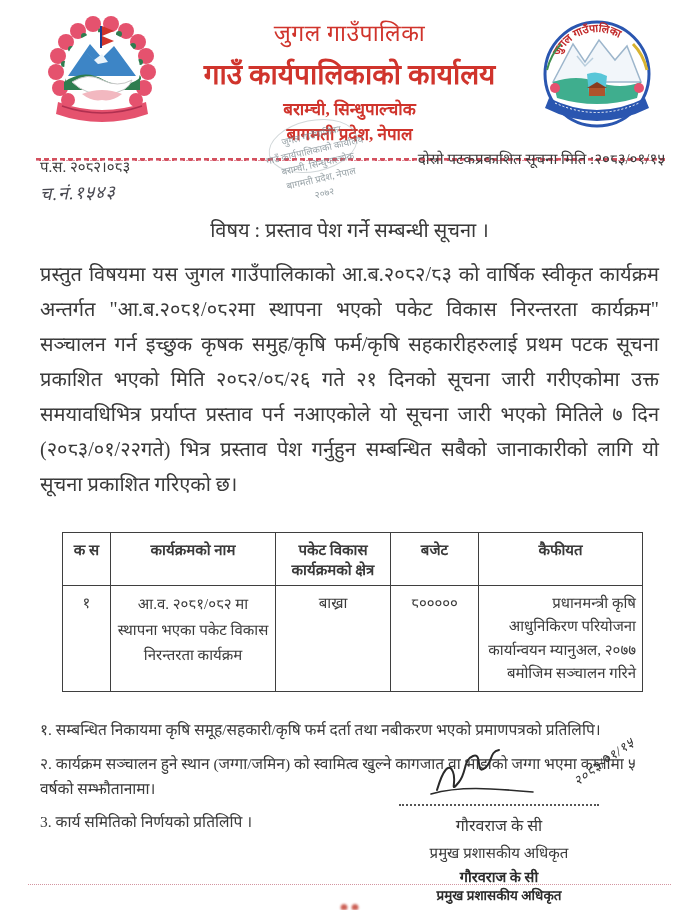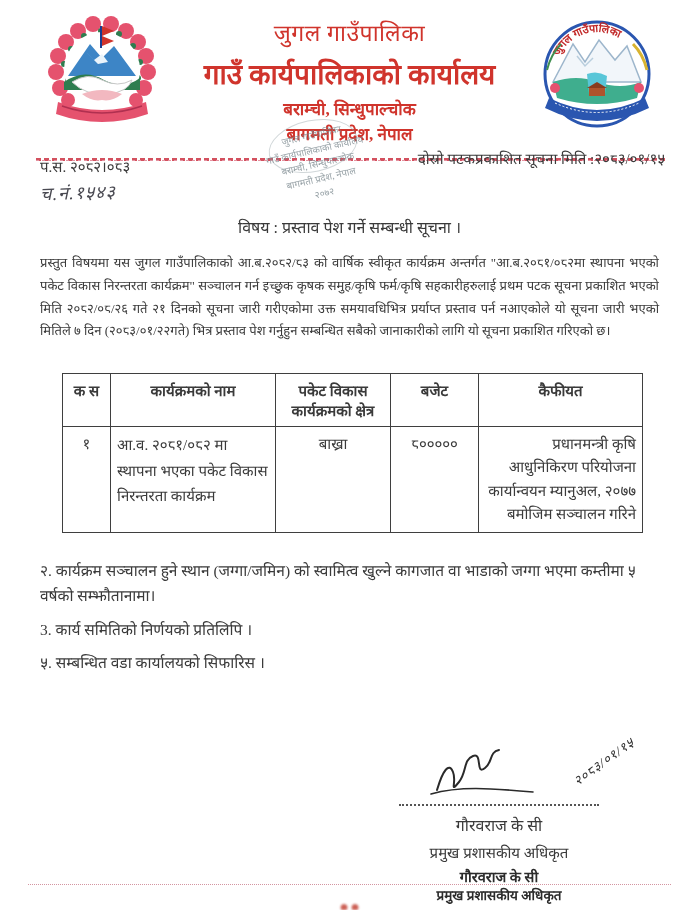--- a/index.html
+++ b/index.html
@@ -29,33 +29,33 @@
   .dispatch-no { position:absolute; left:40px; top:32px; font-size:18px; font-style:italic; transform:rotate(-2deg); color:#4a4a52; letter-spacing:1px; }
   .publish-info { position:absolute; right:34px; top:0; }
 
   
   .stamp { position:absolute; left:238px; top:128px; width:160px; transform:rotate(-13deg);
     color:#7d8a90; opacity:.8; text-align:center; font-size:9.5px; line-height:1.55; pointer-events:none; }
   .stamp-ellipse { position:absolute; left:268px; top:120px; width:90px; height:52px;
     border:1px solid #9aa6ab; border-radius:50%; opacity:.45; transform:rotate(-12deg); }
 
   
-  .subject { text-align:center; font-size:16px; margin-top:6px; }
-
-  
-  .body-par { margin:14px 40px 0 40px; font-size:13px; line-height:1.75; text-align:justify; }
+  .subject { text-align:center; font-size:20px; margin-top:6px; }
+
+  
+  .body-par { margin:14px 40px 0 40px; font-size:20px; line-height:1.75; text-align:justify; }
 
   
   table { border-collapse:collapse; margin:30px 0 0 62px; width:580px; table-layout:fixed; font-size:15px;padding-left:26px; }
   th,td { border:1.4px solid #3f3f3f; padding:6px 6px; vertical-align:top; }
   th { font-weight:600; text-align:center; }
   .col-sn{width:48px;} .col-name{width:165px;} .col-area{width:115px;} .col-budget{width:88px;} .col-remark{width:164px;}
   td.c { text-align:center; }
   td.remark { text-align:right; line-height:1.55; }
-  td.name { line-height:1.7; }
+  td.name { text-align:center; line-height:1.7; }
 
   
   .docs { margin:26px 40px 0 40px; font-size:15.5px; }
   .docs-heading { font-weight:600; text-decoration:underline; text-underline-offset:3px; }
   .docs ol { list-style:none; margin-top:20px; }
   .docs li { margin-bottom:9px; line-height:1.6; }
 
   
   .sign-block { position:absolute; right:60px; top:742px; width:280px; text-align:center; }
   .sig-art { position:relative; height:62px; }
@@ -208,23 +208,23 @@
         <td class="name">आ.व. २०८१/०८२ मा स्थापना भएका पकेट विकास निरन्तरता कार्यक्रम</td>
         <td class="c">बाख्रा</td>
         <td class="c">८०००००</td>
         <td class="remark">प्रधानमन्त्री कृषि आधुनिकिरण परियोजना कार्यान्वयन म्यानुअल, २०७७ बमोजिम सञ्चालन गरिने</td>
       </tr>
     </tbody>
   </table>
 
   <div class="docs">
     <ol>
+      <li>१. सम्बन्धित निकायमा कृषि समूह/सहकारी/कृषि फर्म दर्ता तथा नबीकरण भएको प्रमाणपत्रको प्रतिलिपि।</li>
       <li>२. कार्यक्रम सञ्चालन हुने स्थान (जग्गा/जमिन) को स्वामित्व खुल्ने कागजात वा भाडाको जग्गा भएमा कम्तीमा ५ वर्षको सम्झौतानामा।</li>
       <li>3. कार्य समितिको निर्णयको प्रतिलिपि ।</li>
-      <li>५. सम्बन्धित वडा कार्यालयको सिफारिस ।</li>
     </ol>
   </div>
 
   <div class="sign-block">
     <div class="sig-art">
       <svg class="sig-svg" width="110" height="60" viewBox="0 0 110 60" aria-hidden="true">
         <path d="M8 48 C14 28 20 20 24 30 C28 40 20 52 30 40 C38 30 34 18 44 14 C54 10 46 34 56 26 C64 20 60 10 70 8" fill="none" stroke="#2a2a2a" stroke-width="2" stroke-linecap="round"></path>
         <path d="M2 52 C30 44 60 46 104 50" fill="none" stroke="#2a2a2a" stroke-width="1.6" stroke-linecap="round"></path>
       </svg>
       <div class="sig-date">२०८३/०१/१५</div>

